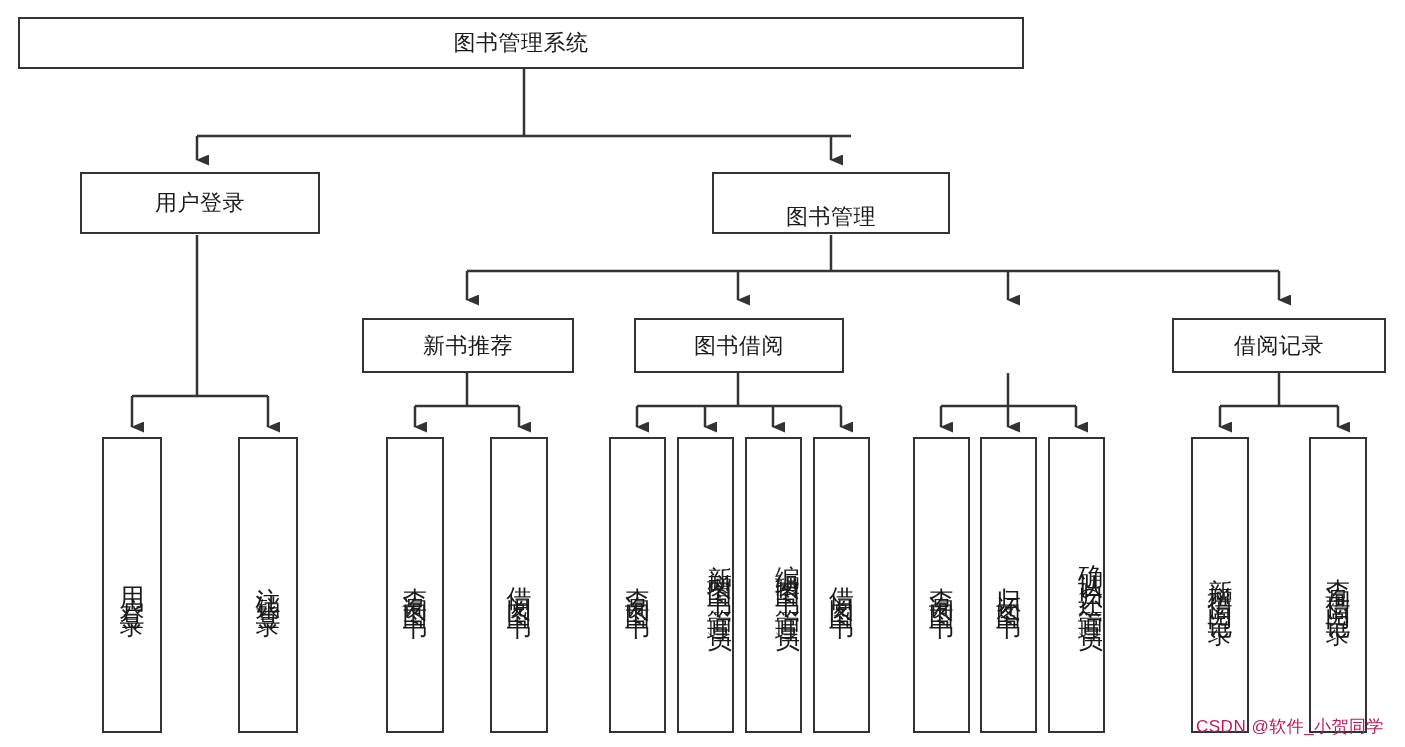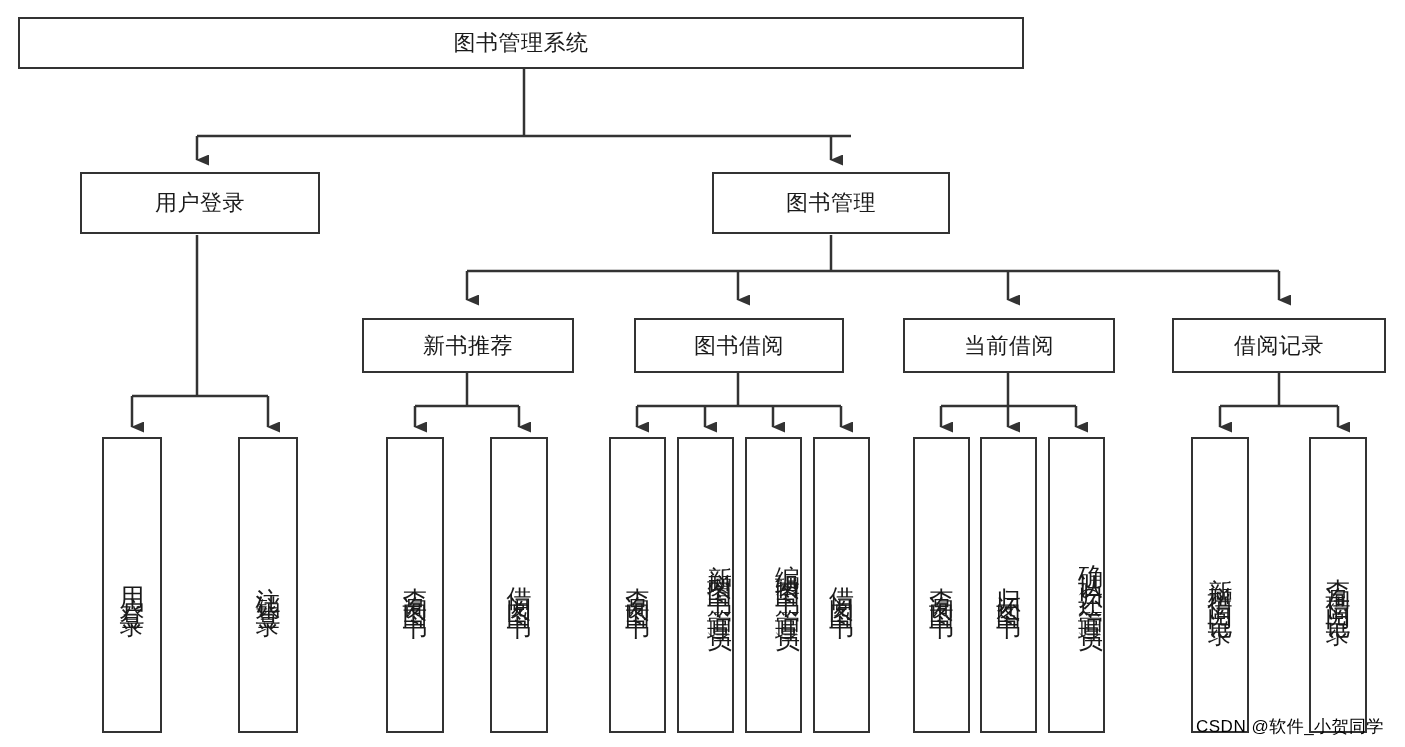--- a/index.html
+++ b/index.html
@@ -52,21 +52,21 @@
     justify-content: center;
   }
   .node.vert.centered {
     align-items: center;
   }
   .watermark {
     position: absolute;
     left: 1196px;
     top: 715px;
     font-size: 17px;
-    color: #000000;
+    color: #be185d;
     white-space: nowrap;
     letter-spacing: 0.5px;
   }
 </style>
 </head>
 <body>
 
 <div id="canvas">
 
   <svg id="wires" viewBox="0 0 1405 747">
@@ -119,32 +119,29 @@
     </g>
   </svg>
 
   <div class="node horiz" style="left:18px; top:17px; width:1006px; height:52px;">
     <span>图书管理系统</span>
   </div>
 
   <div class="node horiz" style="left:80px; top:172px; width:240px; height:62px;">
     <span>用户登录</span>
   </div>
-  <div class="node horiz" style="left:712px; top:172px; width:238px; height:62px;">
+  <div class="node horiz" style="left:712px; top:172px; width:238px; height:62px;align-items:flex-end;">
     <span>图书管理</span>
   </div>
 
   <div class="node horiz" style="left:634px; top:318px; width:210px; height:55px;">
     <span>图书借阅</span>
   </div>
   <div class="node horiz" style="left:362px; top:318px; width:212px; height:55px;">
     <span>新书推荐</span>
-  </div>
-  <div class="node horiz" style="left:903px; top:318px; width:212px; height:55px;">
-    <span>当前借阅</span>
   </div>
   <div class="node horiz" style="left:1172px; top:318px; width:214px; height:55px;">
     <span>借阅记录</span>
   </div>
 
   <div class="node vert centered" style="left:102px; top:437px; width:60px; height:296px;">
     <span>用户登录</span>
   </div>
   <div class="node vert centered" style="left:238px; top:437px; width:60px; height:296px;">
     <span>注销登录</span>

